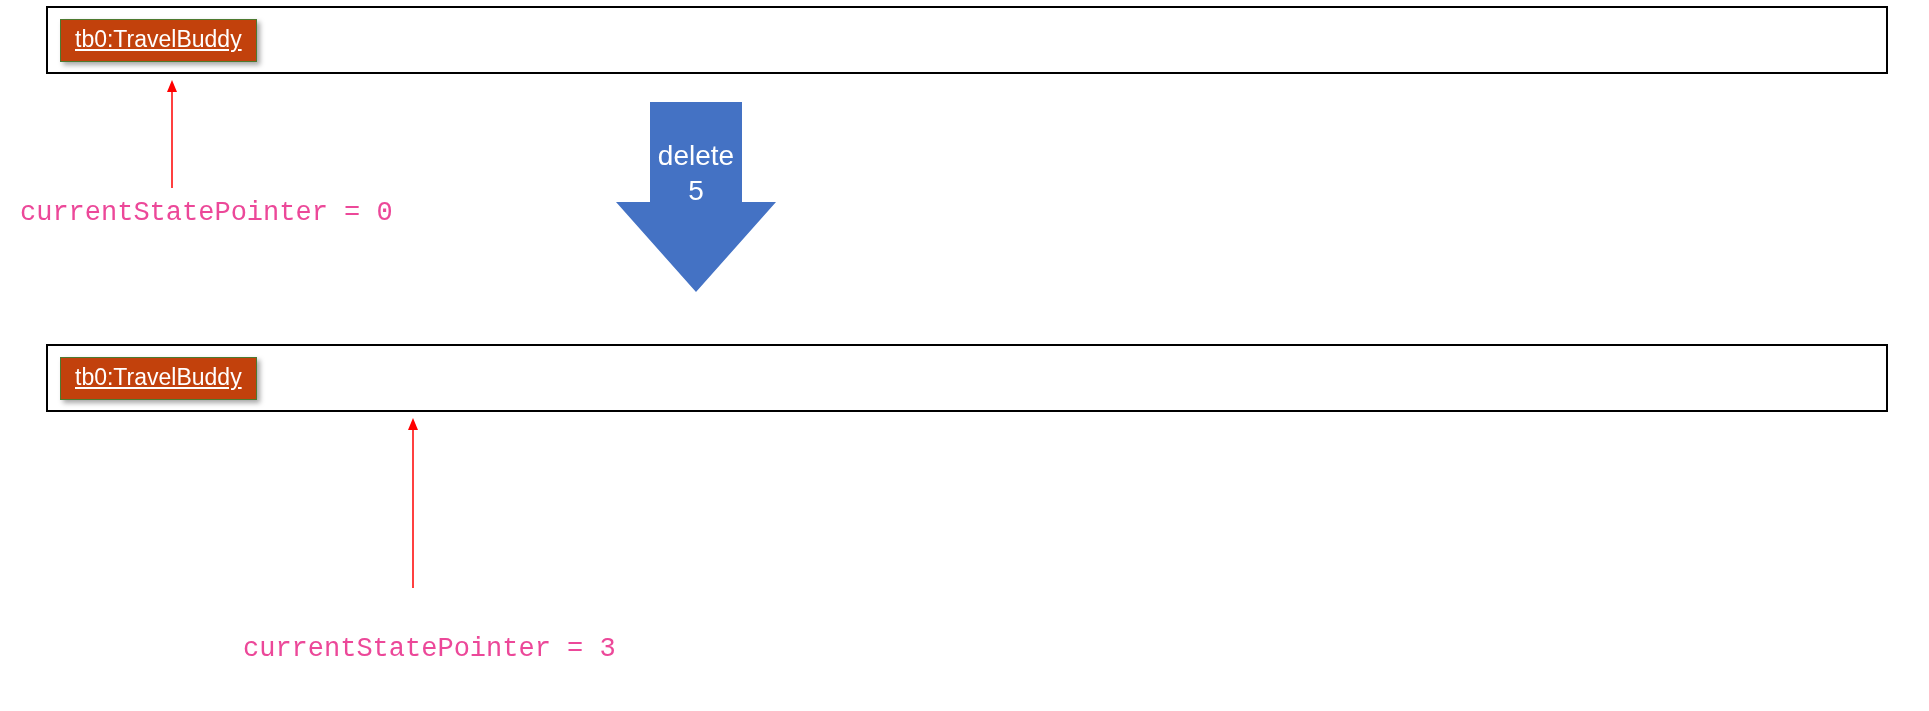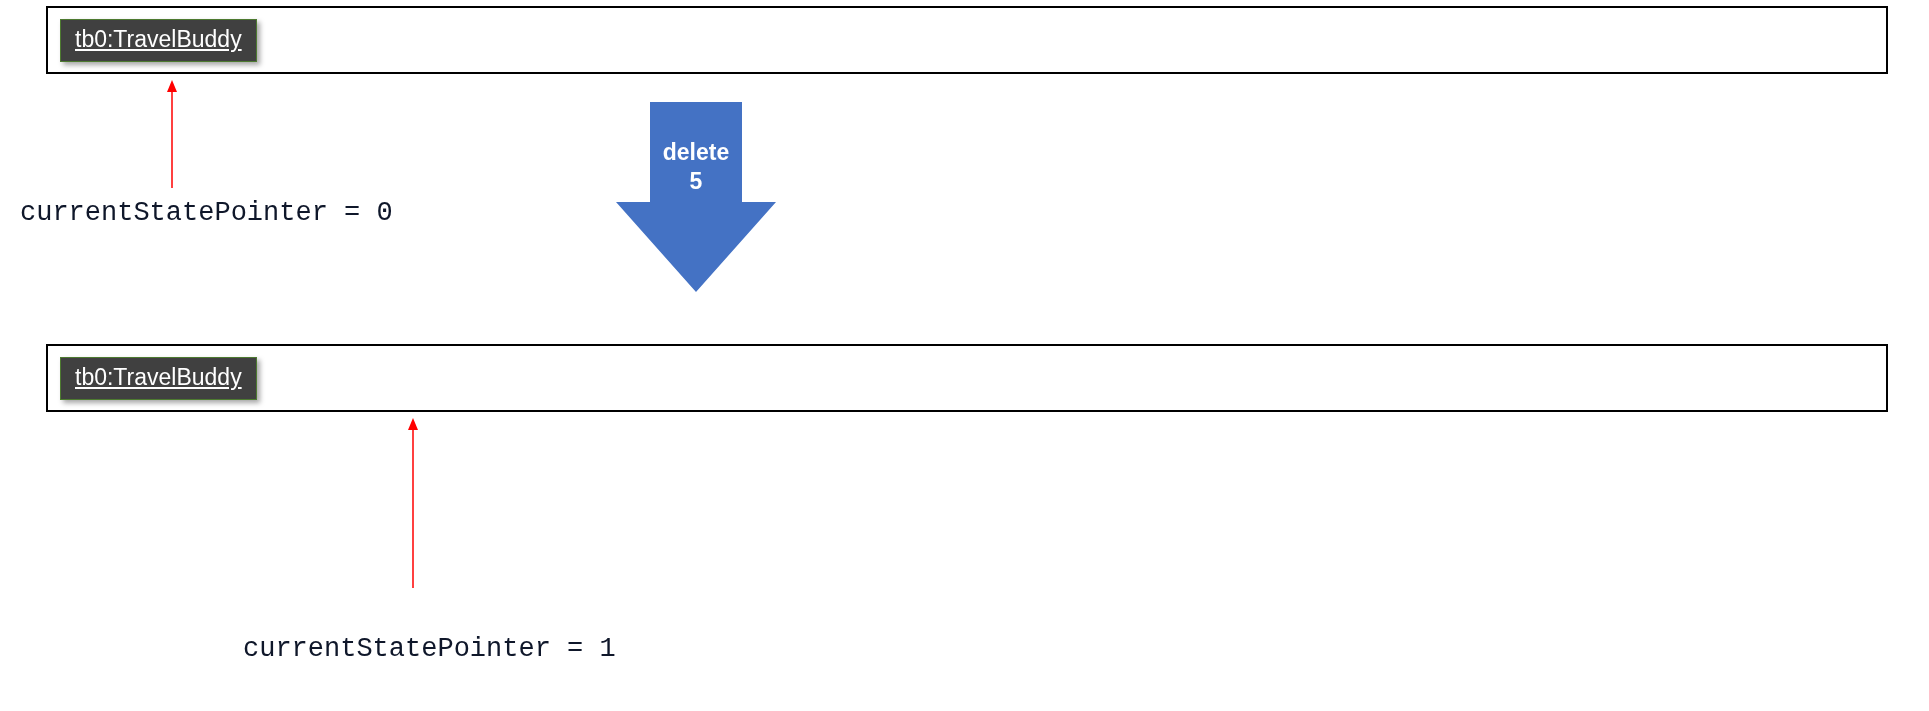--- a/index.html
+++ b/index.html
@@ -17,50 +17,49 @@
     .state-container {
       position: absolute;
       border: 2px solid #000;
       background: #fff;
       padding: 10px 12px;
       display: flex;
       gap: 28px;
       align-items: center;
     }
     .state-box {
-      background: #404040;
+      background: #c2410c;
       color: #fff;
       font-size: 23px;
       padding: 6px 14px 8px 14px;
       text-decoration: underline;
       box-shadow: 3px 3px 5px rgba(0,0,0,0.35);
       border: 1px solid #4d7a30;
       font-family: "Segoe UI", Arial, sans-serif;
     }
     .pointer-label {
       position: absolute;
       font-family: Consolas, "Courier New", monospace;
       font-size: 27px;
-      color: #0f172a;
+      color: #ec4899;
     }
     .pointer-arrow {
       position: absolute;
     }
     .big-arrow {
       position: absolute;
     }
     .big-arrow-text {
       position: absolute;
       color: #fff;
-      font-size: 23px;
+      font-size: 28px;
       text-align: center;
       width: 100%;
       line-height: 1.25;
       font-family: "Segoe UI", Arial, sans-serif;
-      font-weight: bold;
     }
   </style>
 </head>
 <body>
 
 <div class="state-container" style="left:46px; top:6px; width:1842px; height:68px;">
   <div class="state-box">tb0:TravelBuddy</div>
 </div>
 
 <div class="pointer-arrow" style="left:164px; top:80px;">
@@ -86,13 +85,13 @@
   <div class="state-box">tb0:TravelBuddy</div>
 </div>
 
 <div class="pointer-arrow" style="left:405px; top:418px;">
   <svg width="16" height="170" viewBox="0 0 16 170">
     <line x1="8" y1="170" x2="8" y2="8" stroke="#ff0000" stroke-width="1.5"></line>
     <polygon points="8,0 3,12 13,12" fill="#ff0000"></polygon>
   </svg>
 </div>
 
-<div class="pointer-label" style="left:243px; top:634px;">currentStatePointer = 1</div>
+<div class="pointer-label" style="left:243px; top:634px;">currentStatePointer = 3</div>
 
 </body></html>

